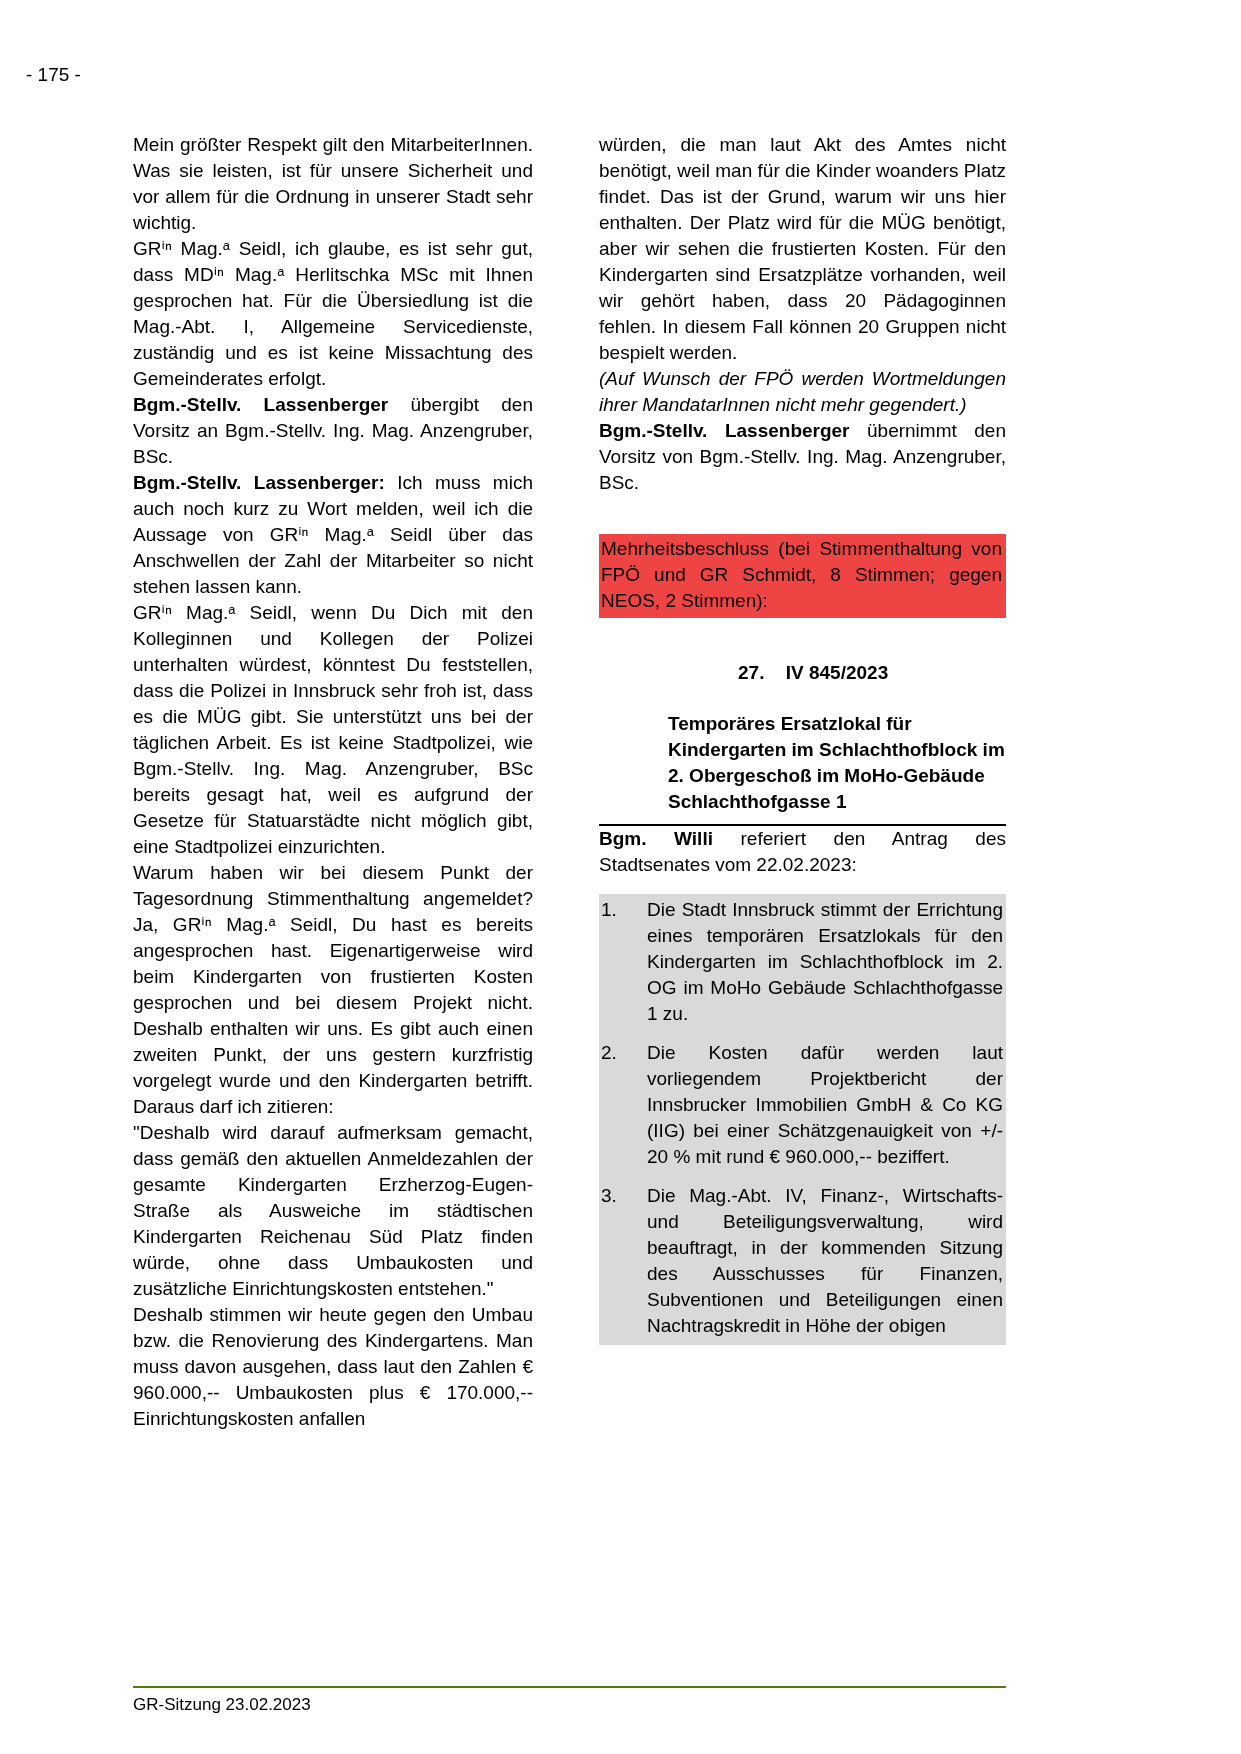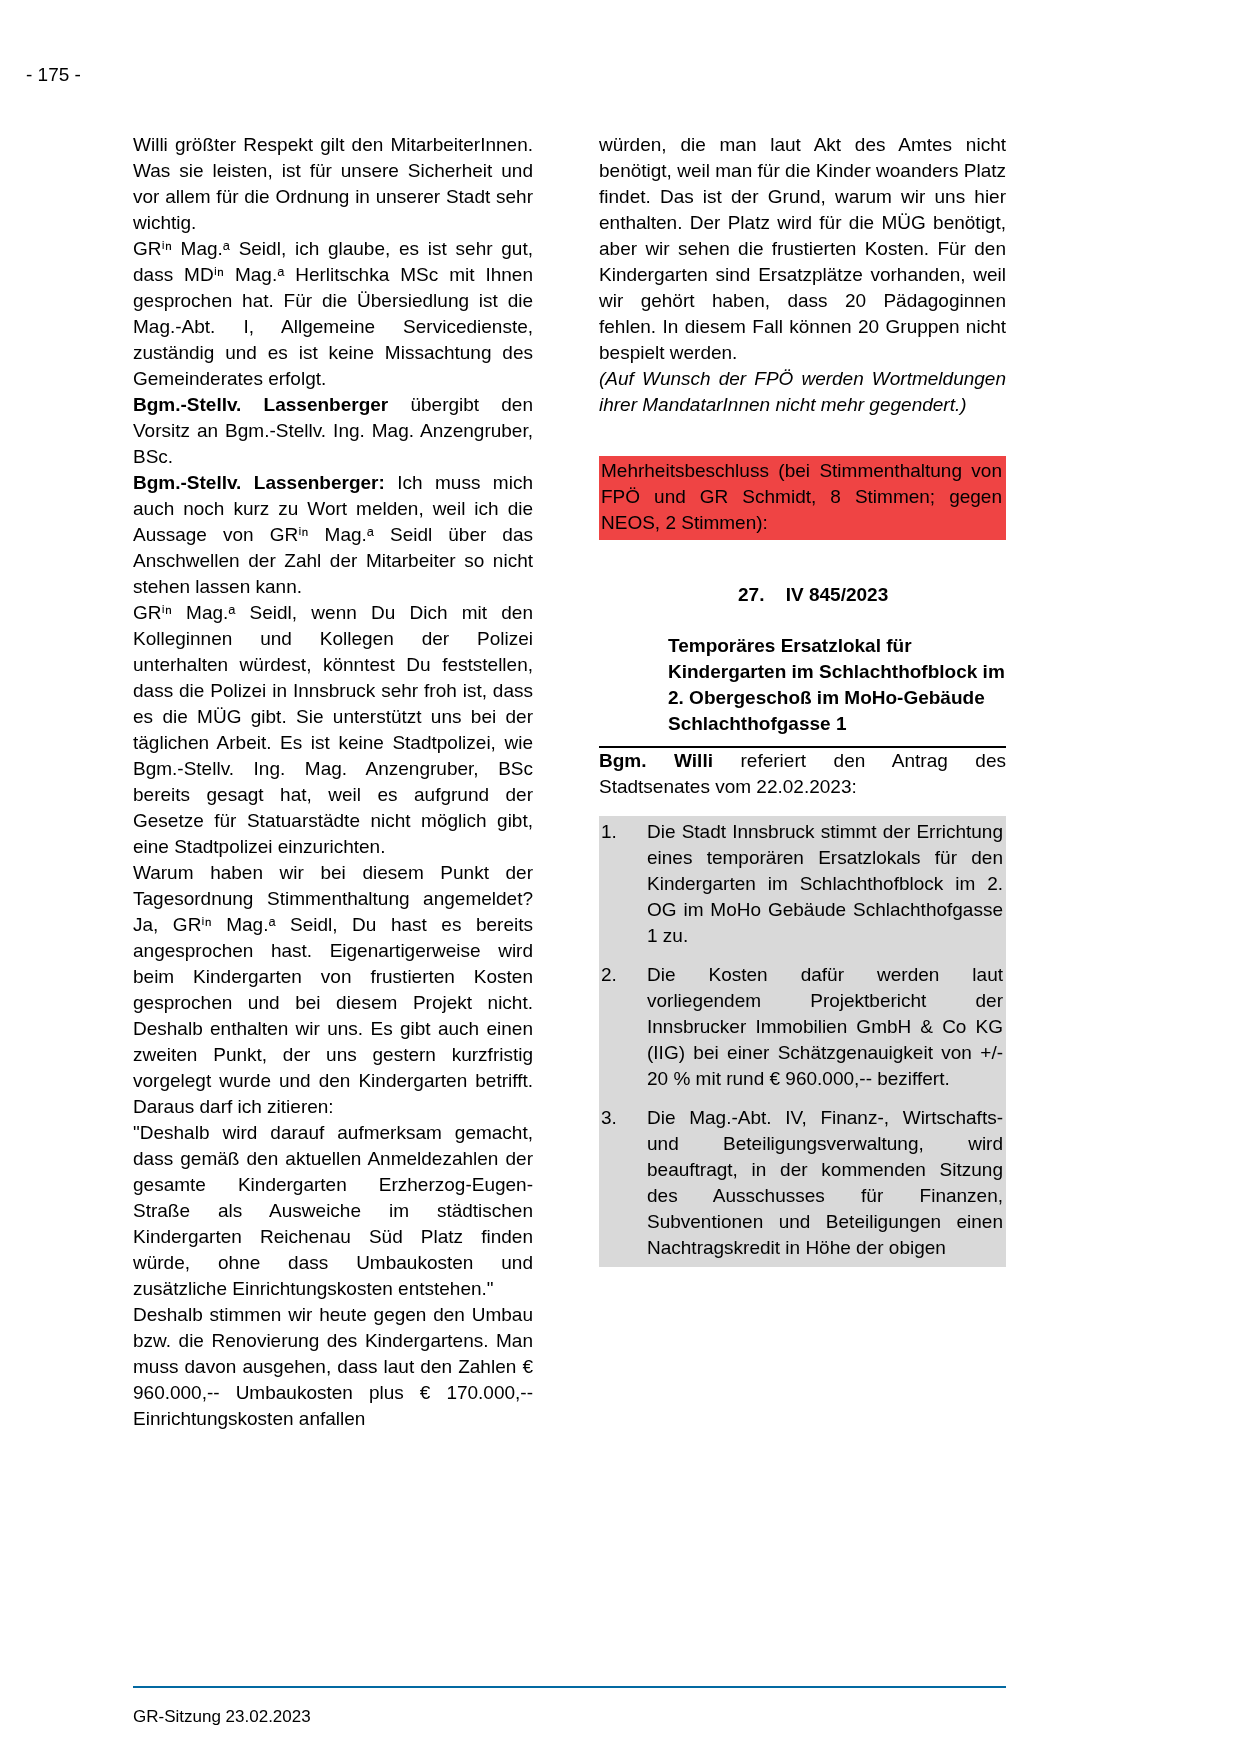--- a/index.html
+++ b/index.html
@@ -60,53 +60,54 @@
     padding:3px 3px 6px 2px;
   }
   .motion-item { display:flex; text-align:justify; }
   .motion-item + .motion-item { margin-top:13px; }
   .motion-num { flex:0 0 46px; }
   .motion-text { flex:1; }
   .footer {
     position:absolute;
     left:133px; top:1686px;
     width:873px;
-    border-top:2px solid #0369a1;
-    padding-top:18px;
+    border-top:2px solid #4d7c0f;
+    padding-top:6px;
     font-size:17px;
     line-height:22px;
     text-align:left;
   }
 </style>
 </head>
 <body>
 
 <div class="page">
 
   <div class="page-number">- 175 -</div>
 
   <div class="col col-left">
-    <p class="para">Willi größter Respekt gilt den MitarbeiterInnen. Was sie leisten, ist für unsere Sicherheit und vor allem für die Ordnung in unserer Stadt sehr wichtig.</p>
+    <p class="para">Mein größter Respekt gilt den MitarbeiterInnen. Was sie leisten, ist für unsere Sicherheit und vor allem für die Ordnung in unserer Stadt sehr wichtig.</p>
     <p class="para mt-sm">GRⁱⁿ Mag.ᵃ Seidl, ich glaube, es ist sehr gut, dass MDⁱⁿ Mag.ᵃ Herlitschka MSc mit Ihnen gesprochen hat. Für die Übersiedlung ist die Mag.-Abt. I, Allgemeine Servicedienste, zuständig und es ist keine Missachtung des Gemeinderates erfolgt.</p>
 
     <p class="para mt-lg"><span class="bold">Bgm.-Stellv. Lassenberger</span><span> übergibt den Vorsitz an Bgm.-Stellv. Ing. Mag. Anzengruber, BSc.</span></p>
 
     <p class="para mt-lg"><span class="bold">Bgm.-Stellv. Lassenberger:</span><span> Ich muss mich auch noch kurz zu Wort melden, weil ich die Aussage von GRⁱⁿ Mag.ᵃ Seidl über das Anschwellen der Zahl der Mitarbeiter so nicht stehen lassen kann.</span></p>
 
     <p class="para mt-sm">GRⁱⁿ Mag.ᵃ Seidl, wenn Du Dich mit den Kolleginnen und Kollegen der Polizei unterhalten würdest, könntest Du feststellen, dass die Polizei in Innsbruck sehr froh ist, dass es die MÜG gibt. Sie unterstützt uns bei der täglichen Arbeit. Es ist keine Stadtpolizei, wie Bgm.-Stellv. Ing. Mag. Anzengruber, BSc bereits gesagt hat, weil es aufgrund der Gesetze für Statuarstädte nicht möglich gibt, eine Stadtpolizei einzurichten.</p>
     <p class="para mt-sm">Warum haben wir bei diesem Punkt der Tagesordnung Stimmenthaltung angemeldet? Ja, GRⁱⁿ Mag.ᵃ Seidl, Du hast es bereits angesprochen hast. Eigenartigerweise wird beim Kindergarten von frustierten Kosten gesprochen und bei diesem Projekt nicht. Deshalb enthalten wir uns. Es gibt auch einen zweiten Punkt, der uns gestern kurzfristig vorgelegt wurde und den Kindergarten betrifft. Daraus darf ich zitieren:</p>
     <p class="para mt-sm">"Deshalb wird darauf aufmerksam gemacht, dass gemäß den aktuellen Anmeldezahlen der gesamte Kindergarten Erzherzog-Eugen-Straße als Ausweiche im städtischen Kindergarten Reichenau Süd Platz finden würde, ohne dass Umbaukosten und zusätzliche Einrichtungskosten entstehen."</p>
     <p class="para mt-sm">Deshalb stimmen wir heute gegen den Umbau bzw. die Renovierung des Kindergartens. Man muss davon ausgehen, dass laut den Zahlen € 960.000,-- Umbaukosten plus € 170.000,-- Einrichtungskosten anfallen</p>
   </div>
 
   <div class="col col-right">
     <p class="para">würden, die man laut Akt des Amtes nicht benötigt, weil man für die Kinder woanders Platz findet. Das ist der Grund, warum wir uns hier enthalten. Der Platz wird für die MÜG benötigt, aber wir sehen die frustierten Kosten. Für den Kindergarten sind Ersatzplätze vorhanden, weil wir gehört haben, dass 20 Pädagoginnen fehlen. In diesem Fall können 20 Gruppen nicht bespielt werden.</p>
 
     <p class="para italic mt-sm">(Auf Wunsch der FPÖ werden Wortmeldungen ihrer MandatarInnen nicht mehr gegendert.)</p>
 
+    <p class="para mt-md"><span class="bold">Bgm.-Stellv. Lassenberger</span><span> übernimmt den Vorsitz von Bgm.-Stellv. Ing. Mag. Anzengruber, BSc.</span></p>
 
     <div class="decision-block">
       <p class="para">Mehrheitsbeschluss (bei Stimmenthaltung von FPÖ und GR Schmidt, 8 Stimmen; gegen NEOS, 2 Stimmen):</p>
     </div>
 
     <div class="agenda-head">
       <span class="agenda-num">27.</span><span>IV 845/2023</span>
     </div>
     <div class="agenda-title">Temporäres Ersatzlokal für Kindergarten im Schlachthofblock im 2. Obergeschoß im MoHo-Gebäude Schlachthofgasse 1</div>
     <hr class="agenda-rule">

